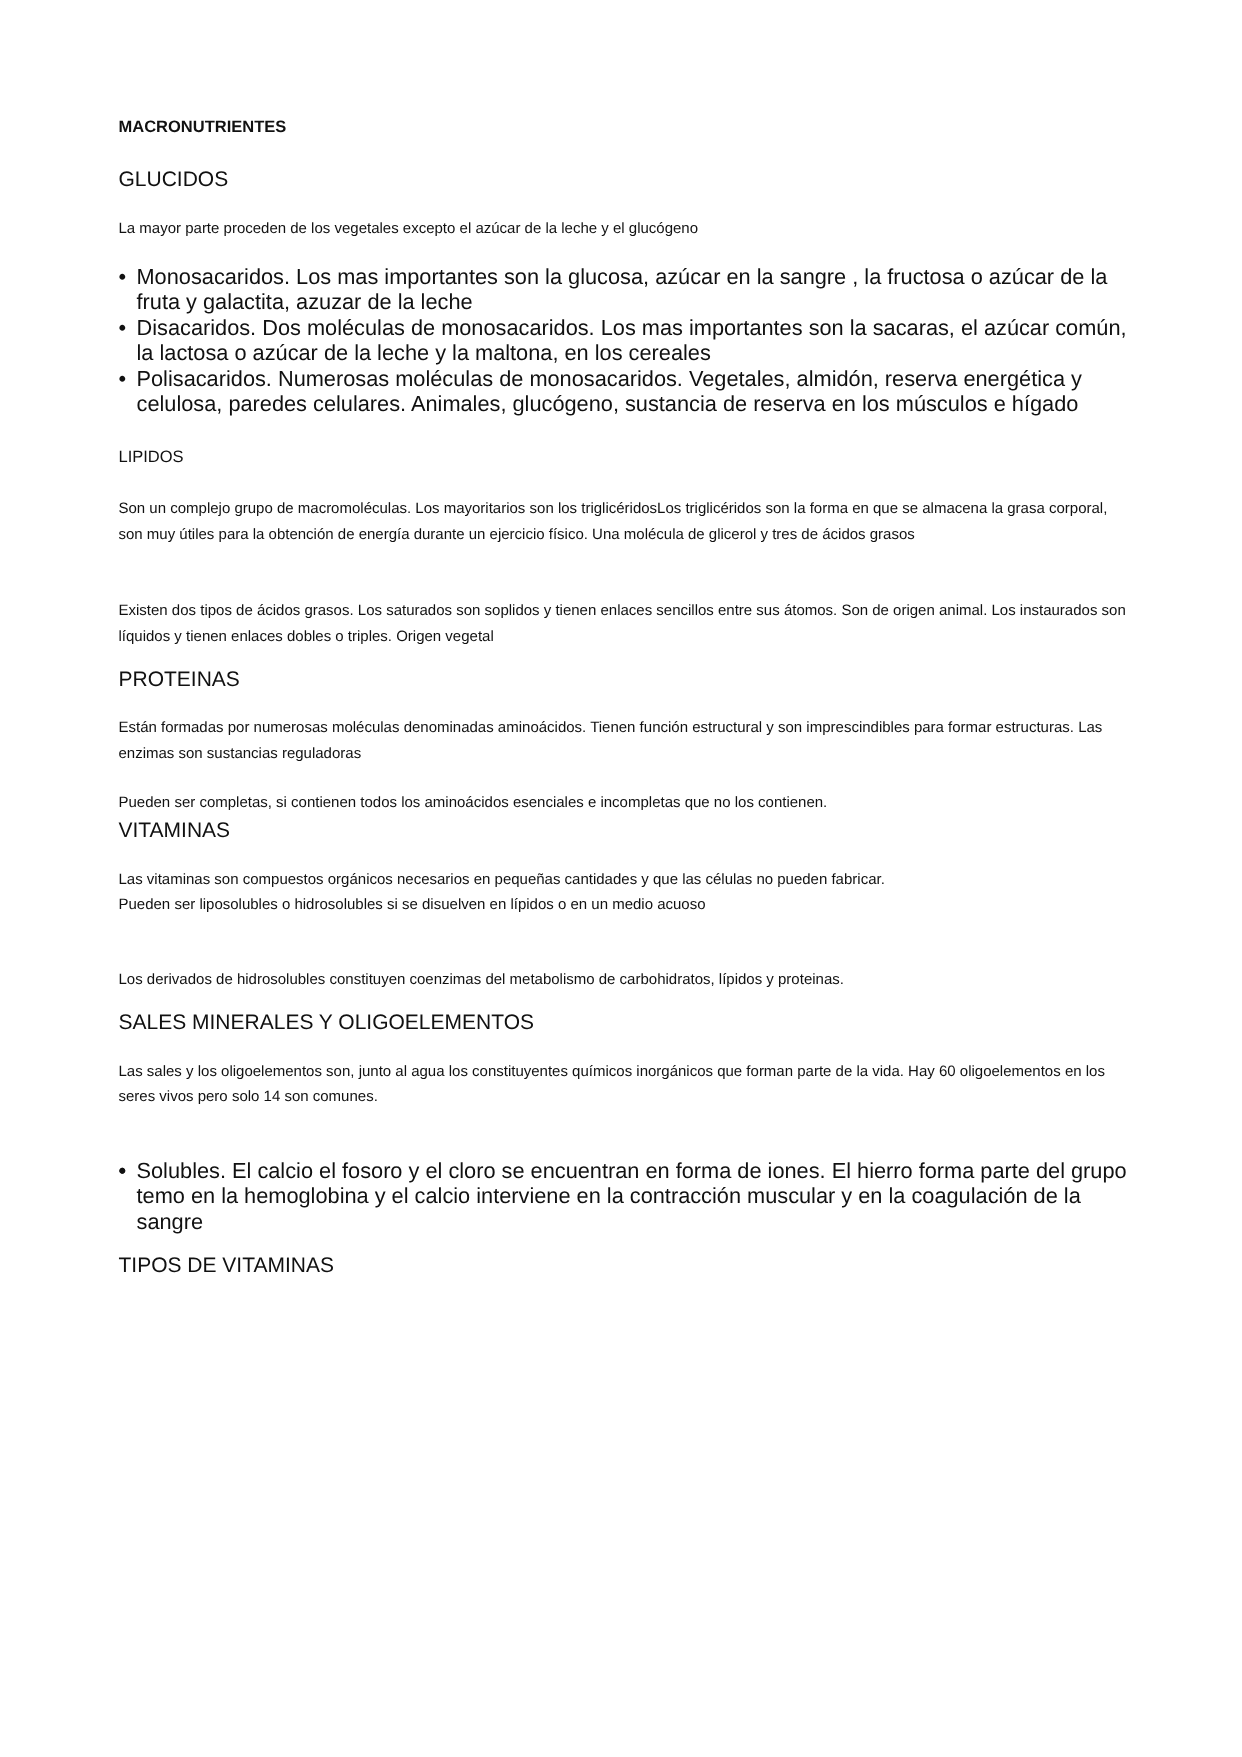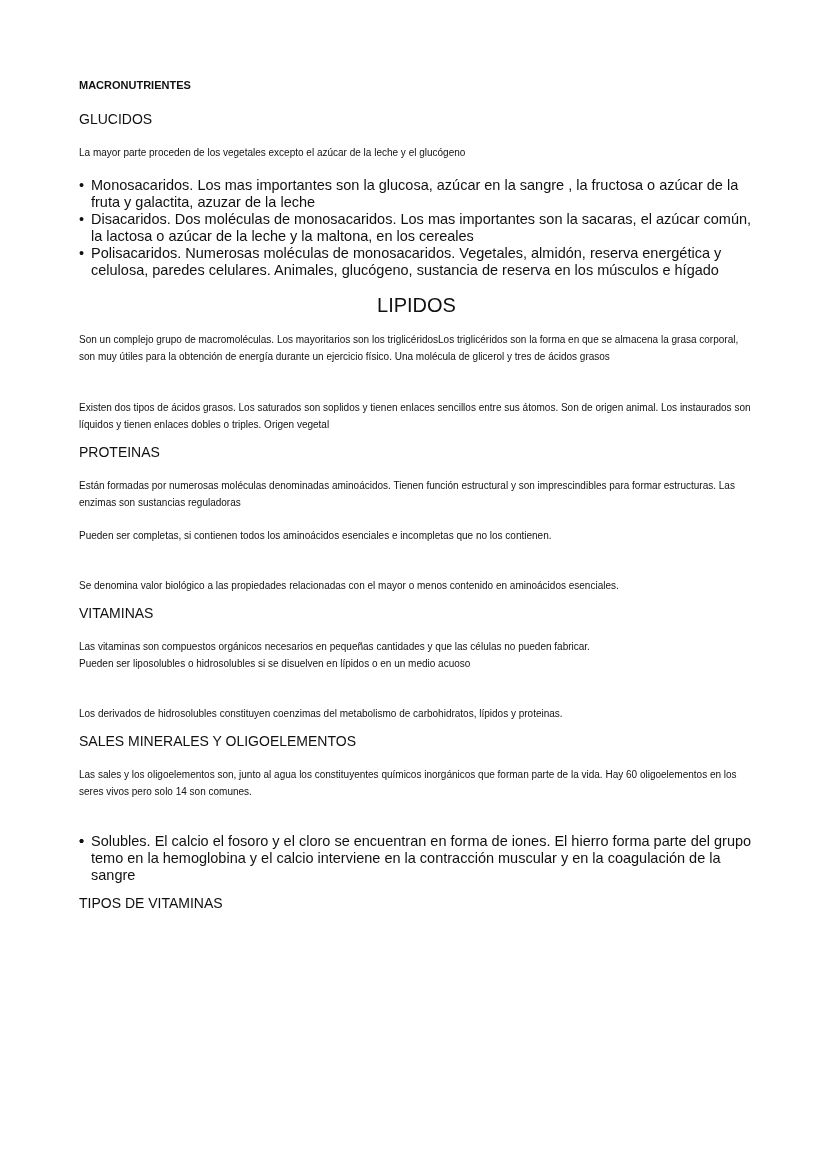--- a/index.html
+++ b/index.html
@@ -27,23 +27,22 @@
       line-height: 17px;
       margin: 0 0 16px 0;
     }
     .h-sub {
       font-size: 14px;
       line-height: 18px;
       margin: 0 0 16px 0;
       font-weight: normal;
     }
     .h-sub.large {
-      font-size: 20px;
+      font-size: 11px;
       line-height: 20px;
-      text-align: center;
     }
     p {
       font-size: 10px;
       line-height: 17px;
       margin: 0 0 16px 0;
     }
     ul {
       list-style: none;
       margin: 0 0 16px 0;
       padding: 0;
@@ -89,21 +88,20 @@
     </li>
   </ul>
 
   <h2 class="h-sub large">LIPIDOS</h2>
   <p class="gap-extra">Son un complejo grupo de macromoléculas. Los mayoritarios son los triglicéridosLos triglicéridos son la forma en que se almacena la grasa corporal, son muy útiles para la obtención de energía durante un ejercicio físico. Una molécula de glicerol y tres de ácidos grasos</p>
   <p class="gap-small">Existen dos tipos de ácidos grasos. Los saturados son soplidos y tienen enlaces sencillos entre sus átomos. Son de origen animal. Los instaurados son líquidos y tienen enlaces dobles o triples. Origen vegetal</p>
 
   <h2 class="h-sub">PROTEINAS</h2>
   <p>Están formadas por numerosas moléculas denominadas aminoácidos. Tienen función estructural y son imprescindibles para formar estructuras. Las enzimas son sustancias reguladoras</p>
   <p style="margin-bottom:0">Pueden ser completas, si contienen todos los aminoácidos esenciales e incompletas que no los contienen.</p>
-  <p class="gap-small">Se denomina valor biológico a las propiedades relacionadas con el mayor o menos contenido en aminoácidos esenciales.</p>
 
 
   <h2 class="h-sub">VITAMINAS</h2>
   <p style="margin-bottom:0">Las vitaminas son compuestos orgánicos necesarios en pequeñas cantidades y que las células no pueden fabricar.</p>
   <p style="margin-bottom:0">Pueden ser liposolubles o hidrosolubles si se disuelven en lípidos o en un medio acuoso</p>
   <p class="gap-small">Los derivados de hidrosolubles constituyen coenzimas del metabolismo de carbohidratos, lípidos y proteinas.</p>
 
   <h2 class="h-sub">SALES MINERALES Y OLIGOELEMENTOS</h2>
   <p>Las sales y los oligoelementos son, junto al agua los constituyentes químicos inorgánicos que forman parte de la vida. Hay 60 oligoelementos en los seres vivos pero solo 14 son comunes.</p>
 

